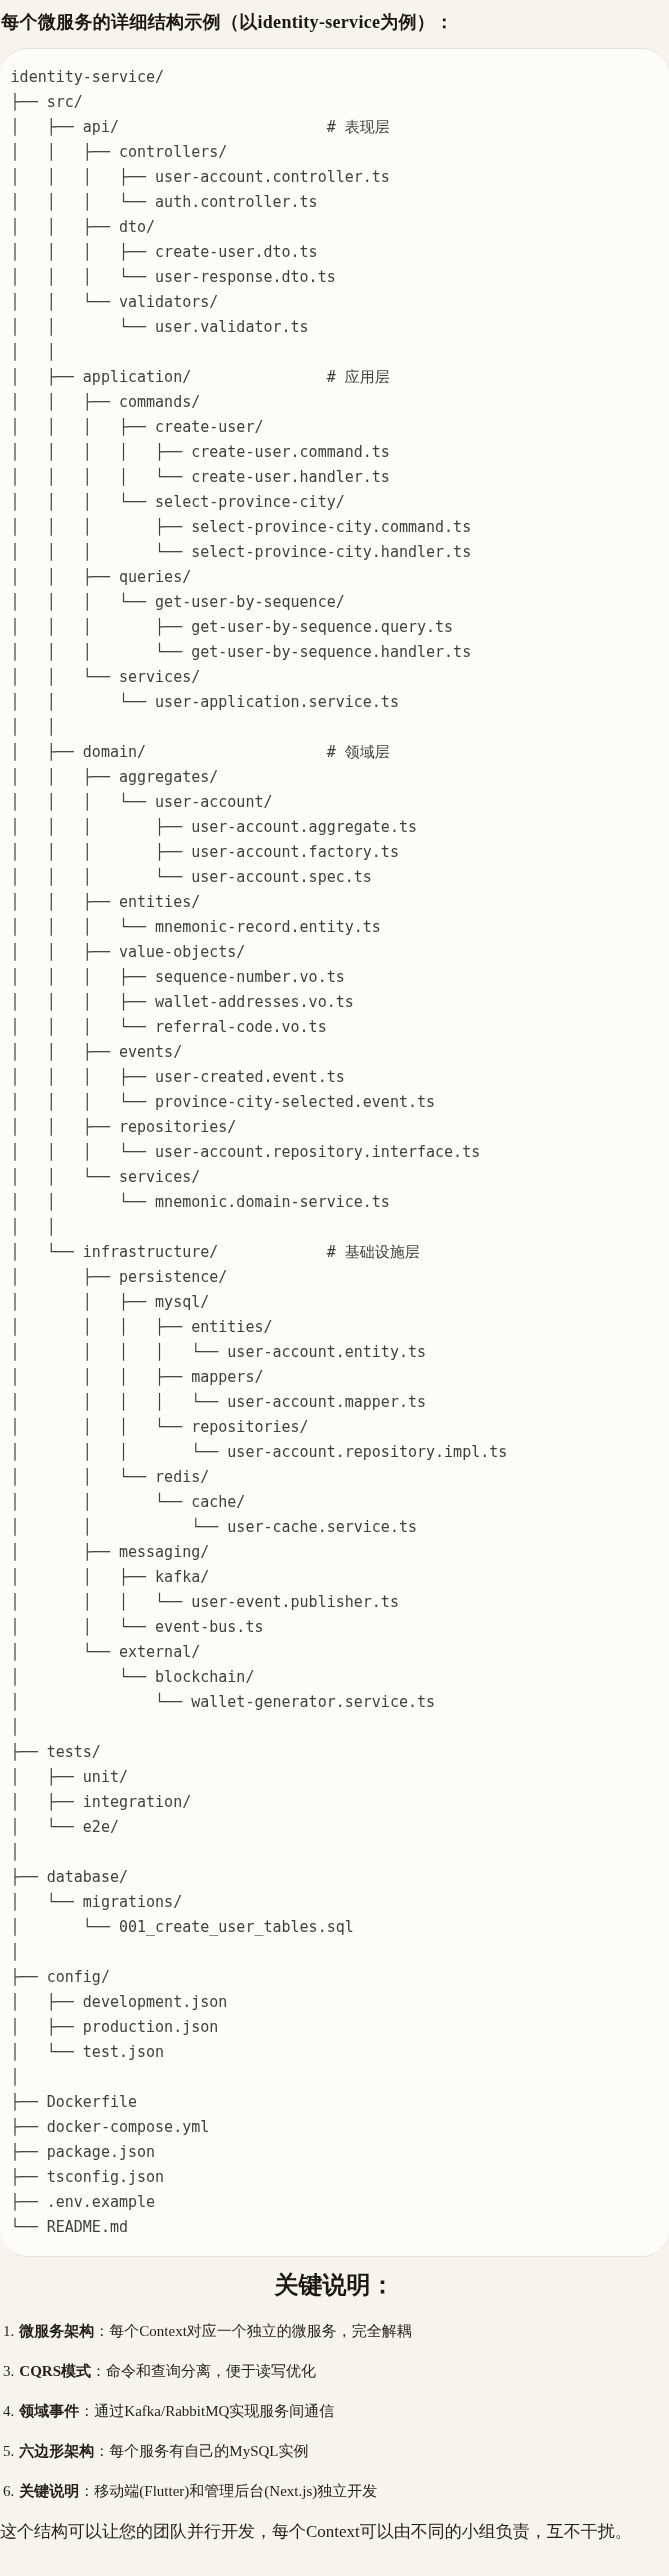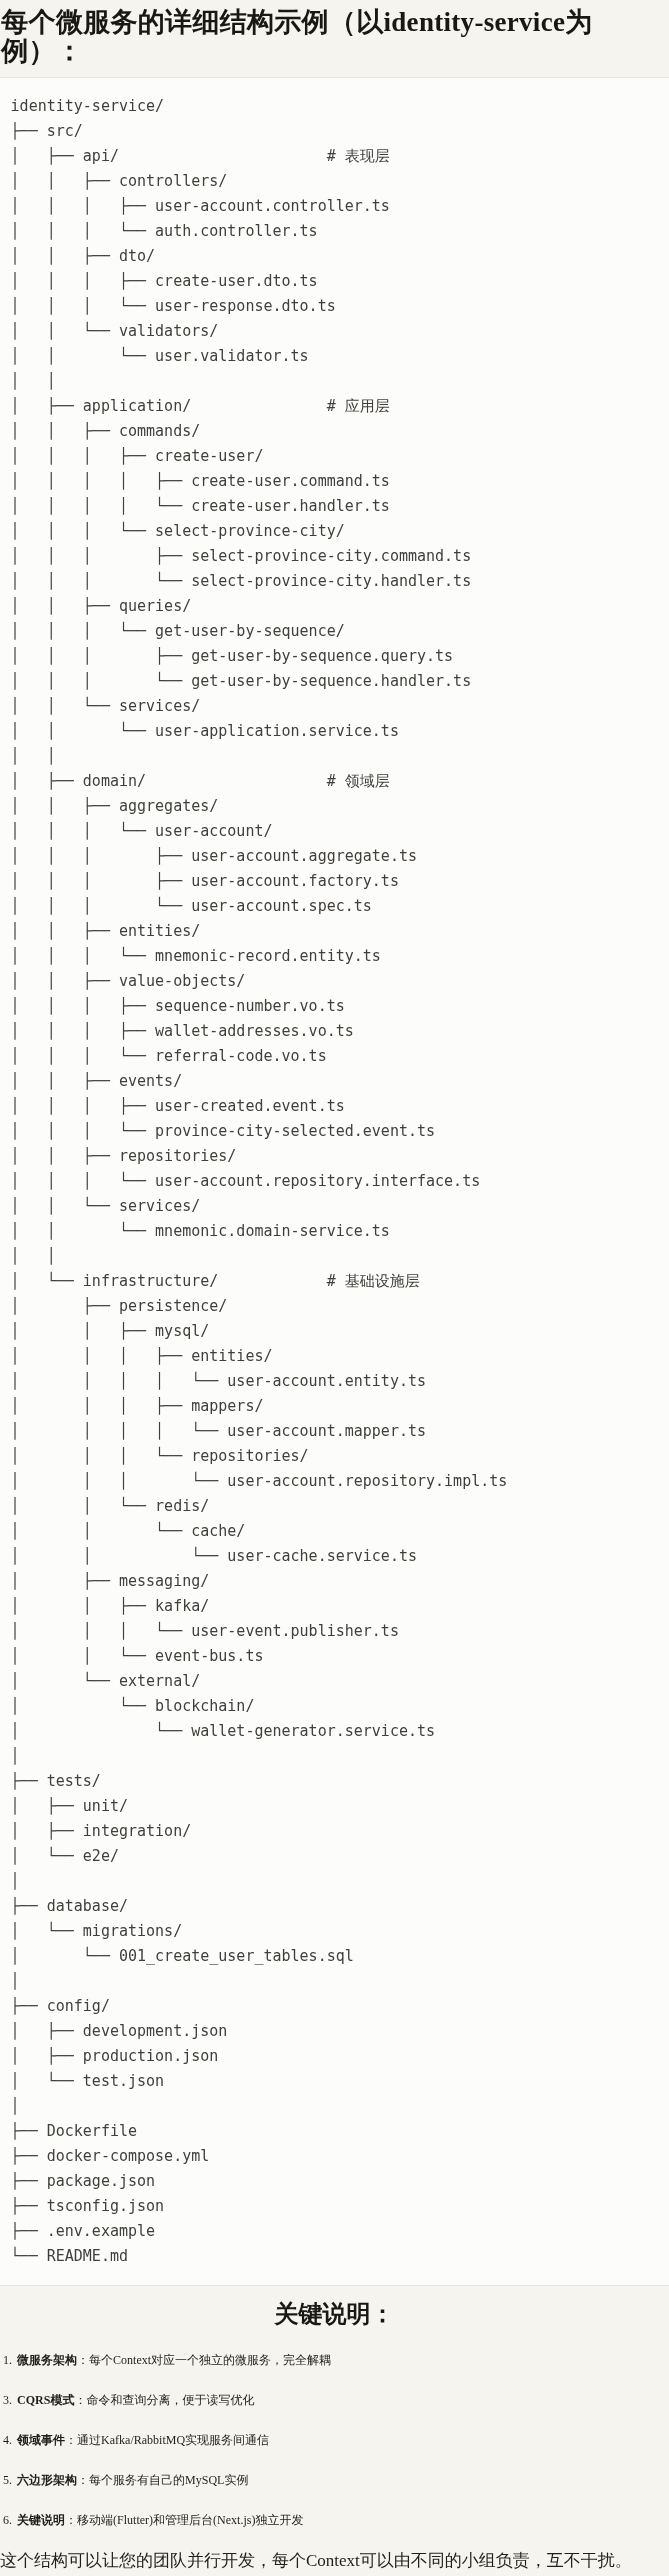--- a/index.html
+++ b/index.html
@@ -12,31 +12,32 @@
     overflow: hidden;
     background: #f5f4ef;
     color: #1c1b17;
     font-family: "Liberation Serif", serif;
   }
   .page-title {
     margin: 0;
     padding: 7.5px 1.3px 0 1.3px;
     font-family: "Liberation Serif", serif;
     font-weight: 700;
-    font-size: 27px;
+    font-size: 18px;
     line-height: 29px;
     color: #191814;
     letter-spacing: 0.3px;
   }
   .code-block {
     margin-top: 11.3px;
     background: #fcfcfa;
     border-top: 0.6px solid #e4e2db;
     border-bottom: 0.6px solid #e4e2db;
     padding: 16.3px 0 16.3px 10.6px;
+    border-radius: 27px;
   }
   .code-block pre {
     margin: 0;
     font-family: "DejaVu Sans Mono", monospace;
     font-size: 15px;
     line-height: 25px;
     color: #413f3b;
     white-space: pre;
   }
   .notes {
@@ -47,21 +48,21 @@
     font-family: "Liberation Serif", serif;
     font-weight: 700;
     font-size: 24px;
     line-height: 29px;
     color: #191814;
     text-align: center;
   }
   .note-item {
     margin: 19px 0 0 0;
     padding-left: 3.1px;
-    font-size: 12px;
+    font-size: 15px;
     line-height: 21px;
     color: #211f1c;
   }
   .note-item:first-of-type {
     margin-top: 21px;
   }
   .note-item .note-number {
     margin-right: 5px;
   }
   .note-item .note-term {

